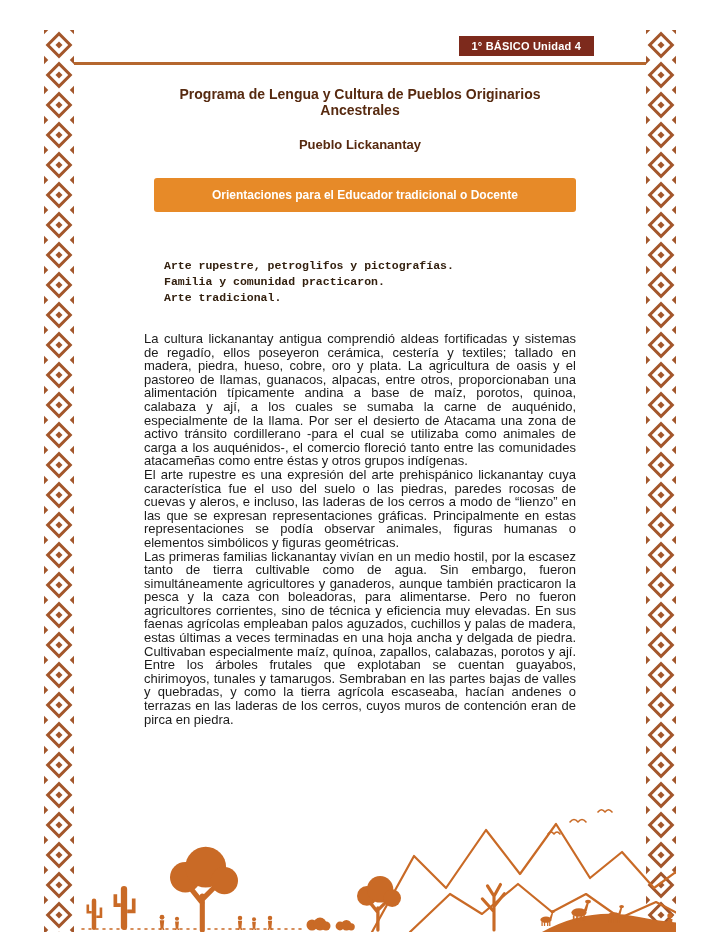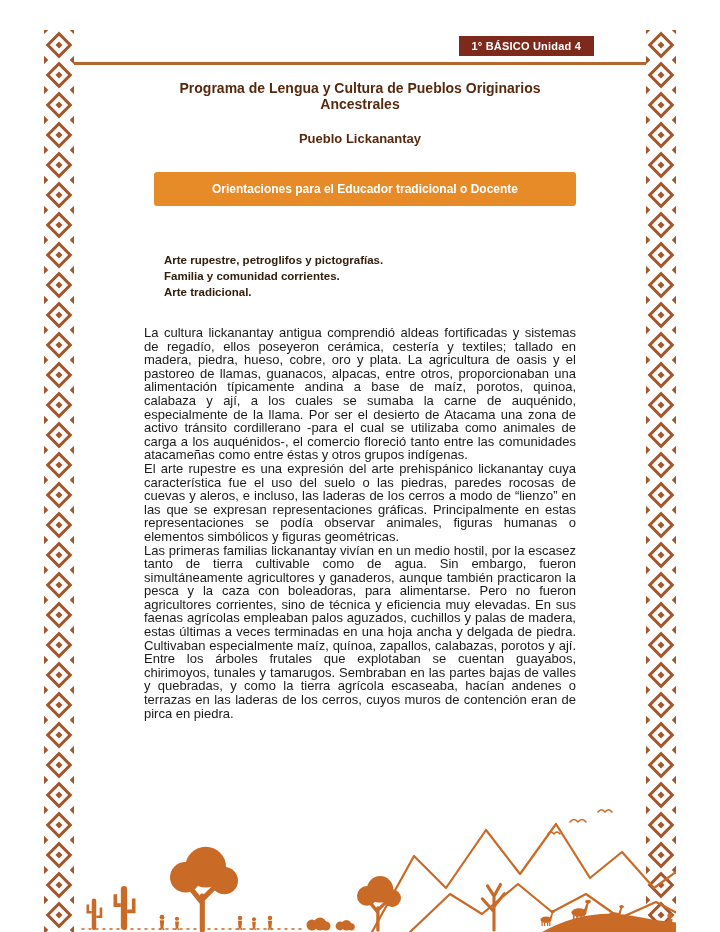--- a/index.html
+++ b/index.html
@@ -23,37 +23,37 @@
     background: var(--badge-bg, #7d2a1c);
     color: #ffffff; font-size: 11px; font-weight: bold;
     padding: 4px 13px; letter-spacing: .2px;
   }
   .rule {
     position: absolute; top: 62px; left: 30px; right: 30px; height: 3px;
     background: var(--rule, #b5672e);
   }
   .content { position: absolute; top: 80px; left: 30px; right: 30px; padding: 0 70px; }
   .title {
-    text-align: center;
+    margin-top: 6px; text-align: center;
     font-size: 14px; font-weight: bold;
     color: var(--title-text, #572a10);
   }
   .subtitle {
     margin-top: 19px; text-align: center;
     font-size: 13px; font-weight: bold;
     color: var(--title-text, #572a10);
   }
   .banner-wrap { margin-top: 26px; text-align: right; }
   .banner {
     display: inline-block;
     background: var(--banner-bg, #e78a28);
     color: #ffffff; font-weight: bold; font-size: 12px;
     padding: 10px 58px; border-radius: 3px;
   }
-  .headings { margin: 46px 0 0 20px; }
+  .headings { margin: 46px 0 0 20px; font-family: Liberation Mono, monospace; }
   .headings p {
     font-size: 11.5px; font-weight: bold; line-height: 16px;
     color: var(--heading-text, #33200f);
   }
   .body-text {
     margin-top: 26px;
     font-size: 13px; line-height: 13.6px;
     color: var(--body-text, #1b1b1b);
     text-align: justify;
   }
@@ -107,21 +107,21 @@
   <div class="content">
     <h1 class="title">Programa de Lengua y Cultura de Pueblos Originarios Ancestrales</h1>
     <h2 class="subtitle">Pueblo Lickanantay</h2>
 
     <div class="banner-wrap">
       <div class="banner">Orientaciones para el Educador tradicional o Docente</div>
     </div>
 
     <div class="headings">
       <p>Arte rupestre, petroglifos y pictografías.</p>
-      <p>Familia y comunidad corrientes.</p>
+      <p>Familia y comunidad practicaron.</p>
       <p>Arte tradicional.</p>
     </div>
 
     <p class="body-text">La cultura lickanantay antigua comprendió aldeas fortificadas y sistemas de regadío, ellos poseyeron cerámica, cestería y textiles; tallado en madera, piedra, hueso, cobre, oro y plata. La agricultura de oasis y el pastoreo de llamas, guanacos, alpacas, entre otros, proporcionaban una alimentación típicamente andina a base de maíz, porotos, quinoa, calabaza y ají, a los cuales se sumaba la carne de auquénido, especialmente de la llama. Por ser el desierto de Atacama una zona de activo tránsito cordillerano -para el cual se utilizaba como animales de carga a los auquénidos-, el comercio floreció tanto entre las comunidades atacameñas como entre éstas y otros grupos indígenas.</p>
     <p class="body-text">El arte rupestre es una expresión del arte prehispánico lickanantay cuya característica fue el uso del suelo o las piedras, paredes rocosas de cuevas y aleros, e incluso, las laderas de los cerros a modo de “lienzo” en las que se expresan representaciones gráficas. Principalmente en estas representaciones se podía observar animales, figuras humanas o elementos simbólicos y figuras geométricas.</p>
     <p class="body-text">Las primeras familias lickanantay vivían en un medio hostil, por la escasez tanto de tierra cultivable como de agua. Sin embargo, fueron simultáneamente agricultores y ganaderos, aunque también practicaron la pesca y la caza con boleadoras, para alimentarse. Pero no fueron agricultores corrientes, sino de técnica y eficiencia muy elevadas. En sus faenas agrícolas empleaban palos aguzados, cuchillos y palas de madera, estas últimas a veces terminadas en una hoja ancha y delgada de piedra. Cultivaban especialmente maíz, quínoa, zapallos, calabazas, porotos y ají. Entre los árboles frutales que explotaban se cuentan guayabos, chirimoyos, tunales y tamarugos. Sembraban en las partes bajas de valles y quebradas, y como la tierra agrícola escaseaba, hacían andenes o terrazas en las laderas de los cerros, cuyos muros de contención eran de pirca en piedra.</p>
   </div>
 
   <svg class="footer-illustration" viewBox="0 0 660 148" width="660" height="148" aria-hidden="true">
     <defs>

